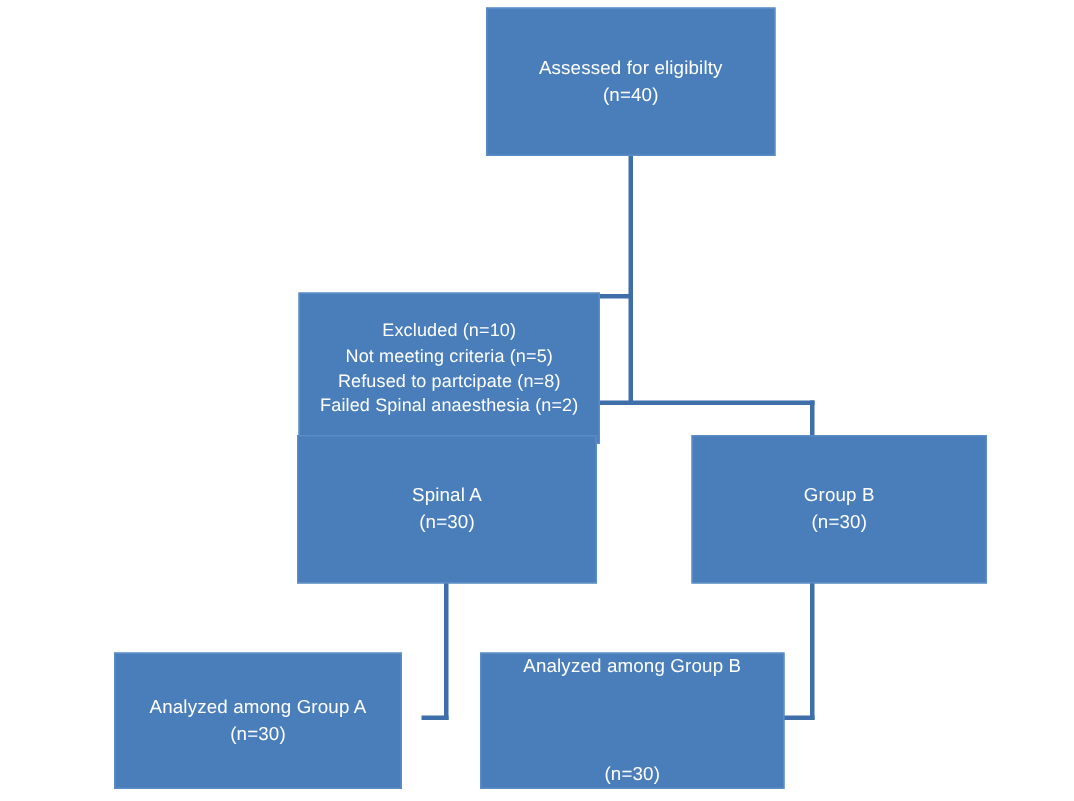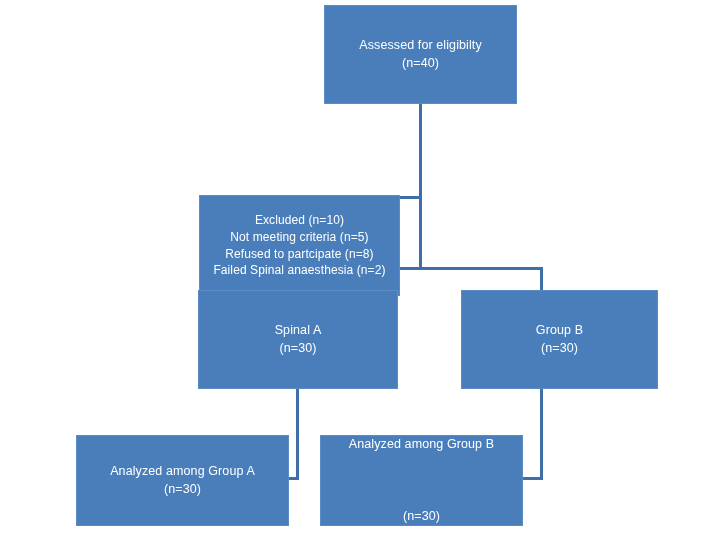--- a/index.html
+++ b/index.html
@@ -35,21 +35,21 @@
   }
   .node .line {
     display: block;
     white-space: nowrap;
   }
   
   #node-assessed  { left: 324px; top: 5px;   width: 193px; height: 99px; }
   #node-excluded  { left: 199px; top: 147px; width: 201px; height: 101px; font-size: 12px; margin-top: 48px; }
   #node-group-a   { left: 198px; top: 290px; width: 200px; height: 99px; }
   #node-group-b   { left: 441px; top: 290px; width: 197px; height: 99px; margin-left: 20px; }
-  #node-analyzed-a{ left: 76px;  top: 435px; width: 213px; height: 91px; }
+  #node-analyzed-a{ left: 76px;  top: 435px; width: 192px; height: 91px; }
   #node-analyzed-b{ left: 320px; top: 435px; width: 203px; height: 91px; justify-content: space-between; }
 
   
   .conn {
     position: absolute;
     background: #3F6FA8;
     z-index: 1;
   }
   .conn.v { width: 3px; }
   .conn.h { height: 3px; }

